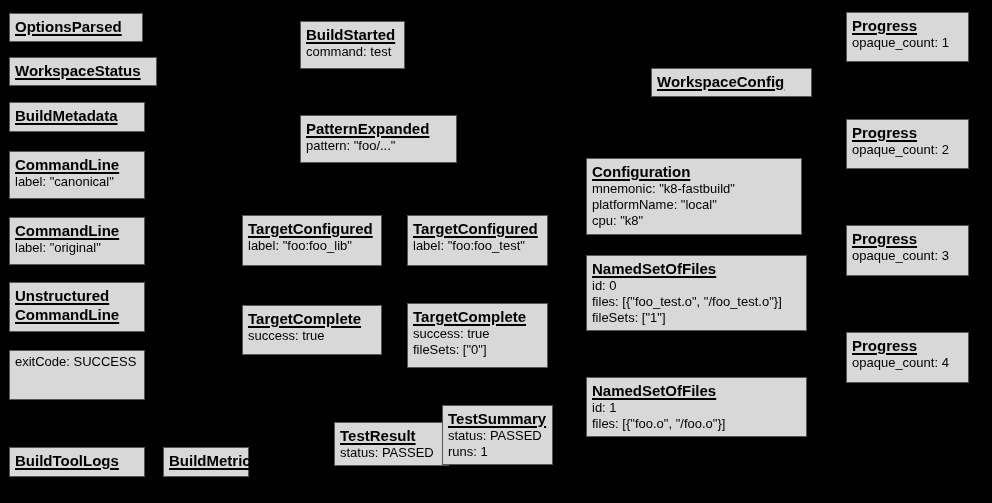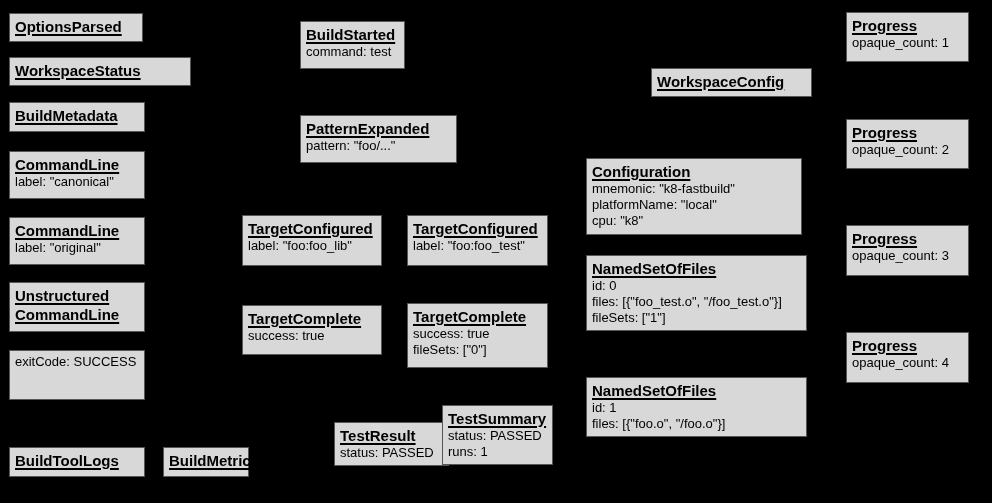--- a/index.html
+++ b/index.html
@@ -40,21 +40,21 @@
 </style>
 </head>
 <body>
 
 <div class="canvas">
 
   <div class="node" style="left:9px; top:13px; width:134px; min-height:29px;">
     <div class="title">OptionsParsed</div>
   </div>
 
-  <div class="node" style="left:9px; top:57px; width:182px; min-height:29px;">
+  <div class="node" style="left:9px; top:57px; width:148px; min-height:29px;">
     <div class="title">WorkspaceStatus</div>
   </div>
 
   <div class="node" style="left:9px; top:102px; width:136px; min-height:30px;">
     <div class="title">BuildMetadata</div>
   </div>
 
   <div class="node" style="left:9px; top:151px; width:136px; min-height:48px;">
     <div class="title">CommandLine</div>
     <div class="line">label: "canonical"</div>

